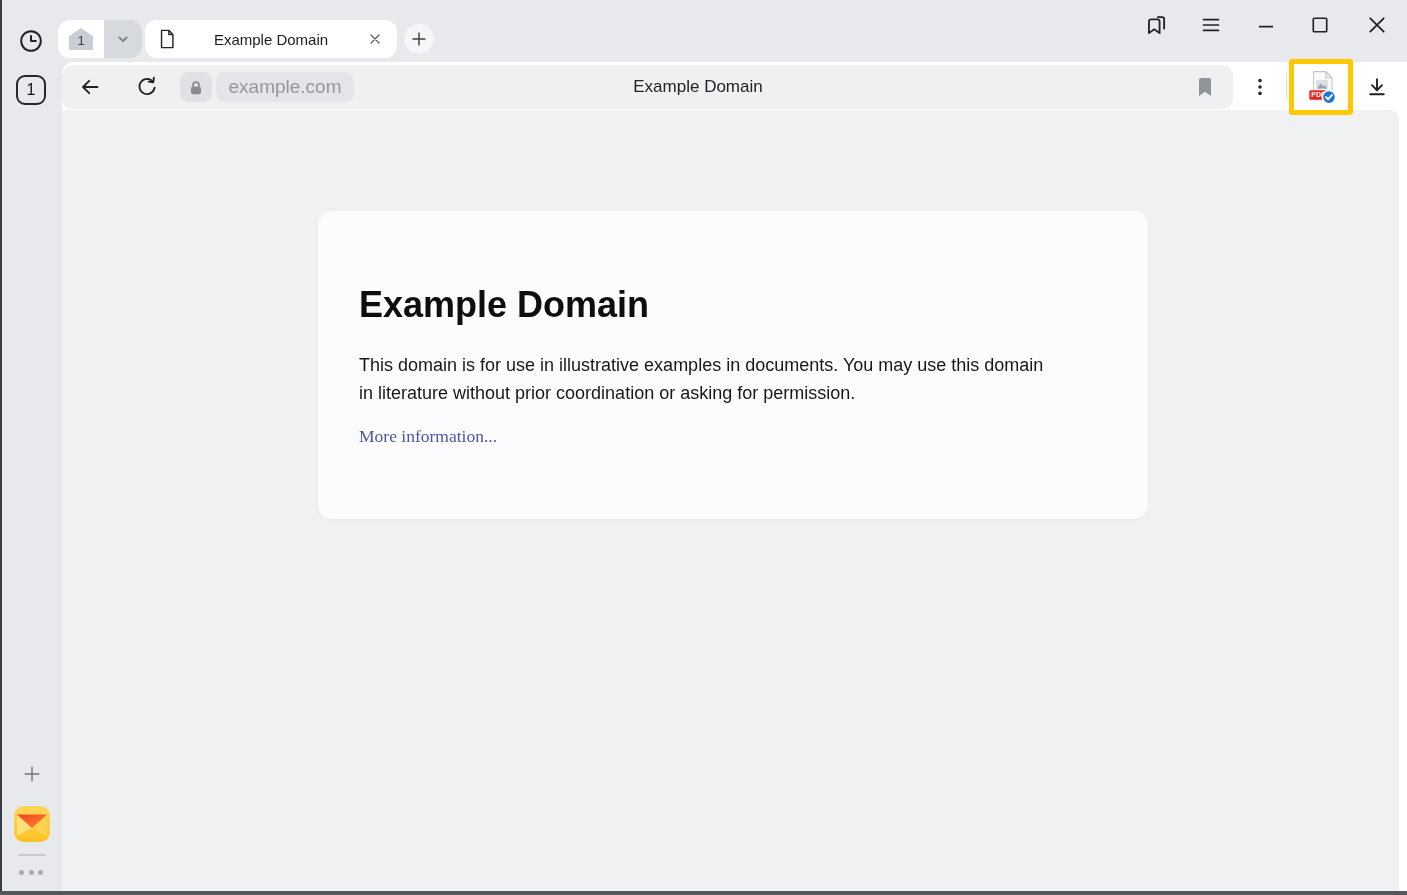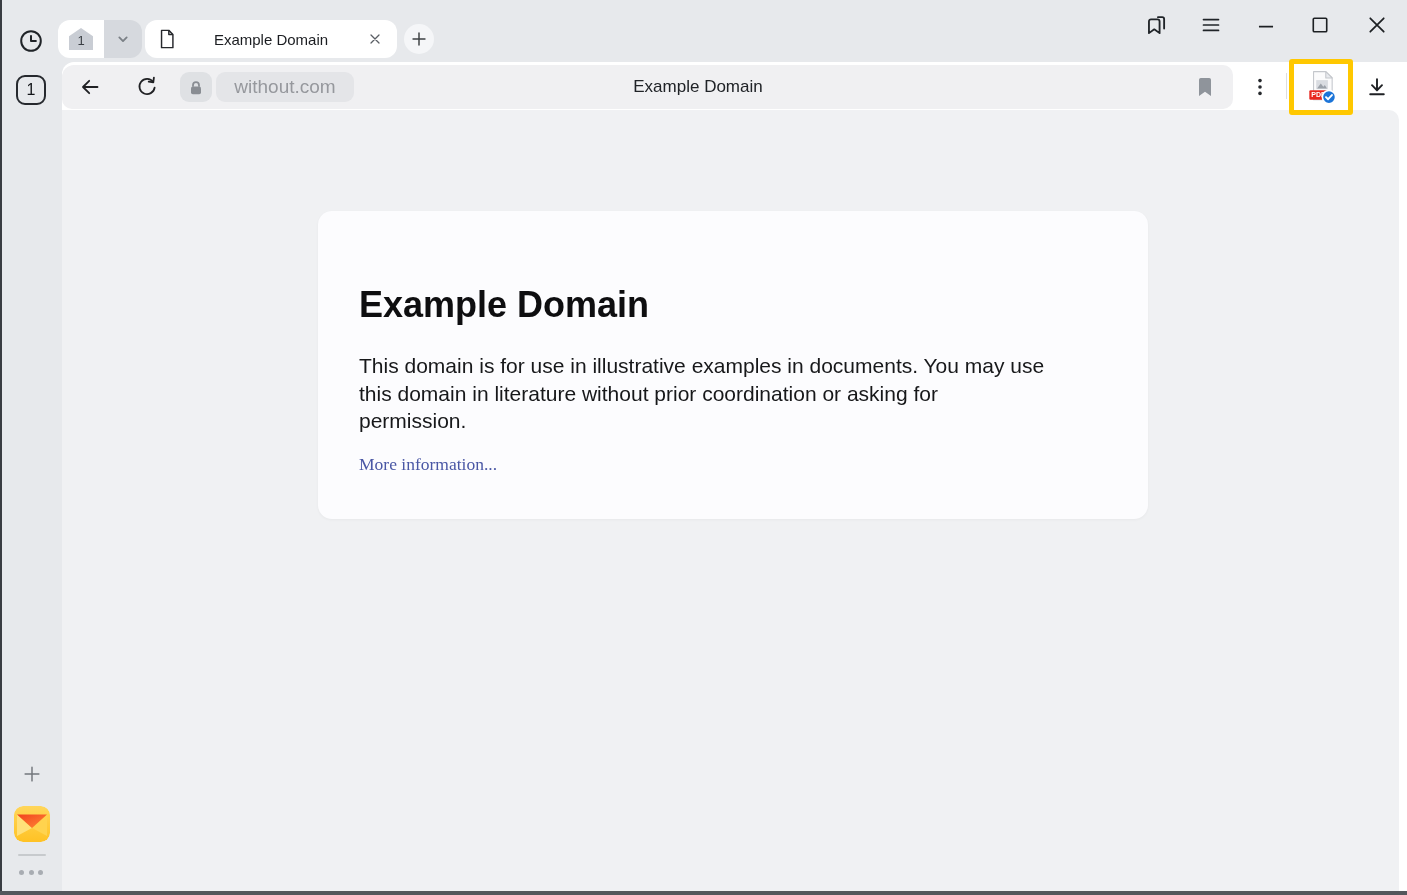--- a/index.html
+++ b/index.html
@@ -48,21 +48,21 @@
   .tb-divider  { position:absolute; left:1224px; top:11px; width:1px; height:26px; background:#dcdee1; }
   .highlight-box { position:absolute; left:1227px; top:-3px; width:64px; height:56px; background:#ffffff;
                    border:5px solid #FFC800; border-radius:3px; z-index:5; display:flex; align-items:center; justify-content:center; cursor:pointer; }
   .download-btn{ left:1303px; top:13px; width:24px; height:24px; }
 
   
   .pagearea { position:absolute; left:0; top:48px; right:8px; bottom:0; background:#f0f1f3; border-radius:0 10px 0 0; }
   .card { position:absolute; left:256px; top:101px; width:830px; height:308px; background:#fcfcfe; border-radius:14px;
           box-shadow:0 1px 3px rgba(0,0,0,0.04); }
   .card h1 { margin:74px 0 0 41px; font-size:36px; line-height:40px; font-weight:700; color:#0e0e10; }
-  .card p  { margin:27px 41px 0; max-width:690px; font-size:21px; line-height:27.5px; color:#17181a; }
+  .card p  { margin:27px 41px 0; max-width:690px; font-size:18px; line-height:27.5px; color:#17181a; }
   .card a  { display:inline-block; margin:19px 0 0 41px; font-size:17.5px; color:#4A57A5; text-decoration:none; cursor:pointer;font-family:Liberation Serif, serif; }
 
   
   .side-key { position:absolute; left:16px; top:75px; width:30px; height:30px; border:2px solid #26292e; border-radius:9px;
               display:flex; align-items:center; justify-content:center; font-size:16px; color:#131518; cursor:pointer; }
   .side-plus { left:21px; top:763px; width:22px; height:22px; }
   .mail-btn  { left:14px; top:806px; width:36px; height:36px; border-radius:9px; overflow:hidden; }
   .side-div  { position:absolute; left:18px; top:854px; width:28px; height:2px; background:#c7cacd; border-radius:1px; }
   .side-dots { position:absolute; left:19px; top:869px; width:26px; height:6px; display:flex; gap:4.5px; align-items:center; cursor:pointer; }
   .side-dots i { width:5px; height:5px; border-radius:50%; background:#a8acb2; }
@@ -210,21 +210,21 @@
         </span>
       </div>
       <div class="lock-chip">
         <span>
           <svg width="18" height="18" viewBox="0 0 18 18">
               <path d="M6 8.8 V7.2 a3 3 0 0 1 6 0 V8.8" fill="none" stroke="#898d93" stroke-width="1.8"></path>
               <rect x="4" y="8.6" width="10" height="7.6" rx="1.8" fill="#898d93"></rect>
             </svg>
         </span>
       </div>
-      <div class="domain-pill">without.com</div>
+      <div class="domain-pill">example.com</div>
       <div class="page-title">Example Domain</div>
       <div class="icon-btn flag-btn" style="position:absolute;">
         <span>
           <svg width="16" height="20" viewBox="0 0 16 20">
               <path d="M2 2.8 a1.8 1.8 0 0 1 1.8 -1.8 h8.4 a1.8 1.8 0 0 1 1.8 1.8 v16.2 l-6 -4.3 -6 4.3 Z" fill="#8f949b"></path>
             </svg>
         </span>
       </div>
     </div>
 

